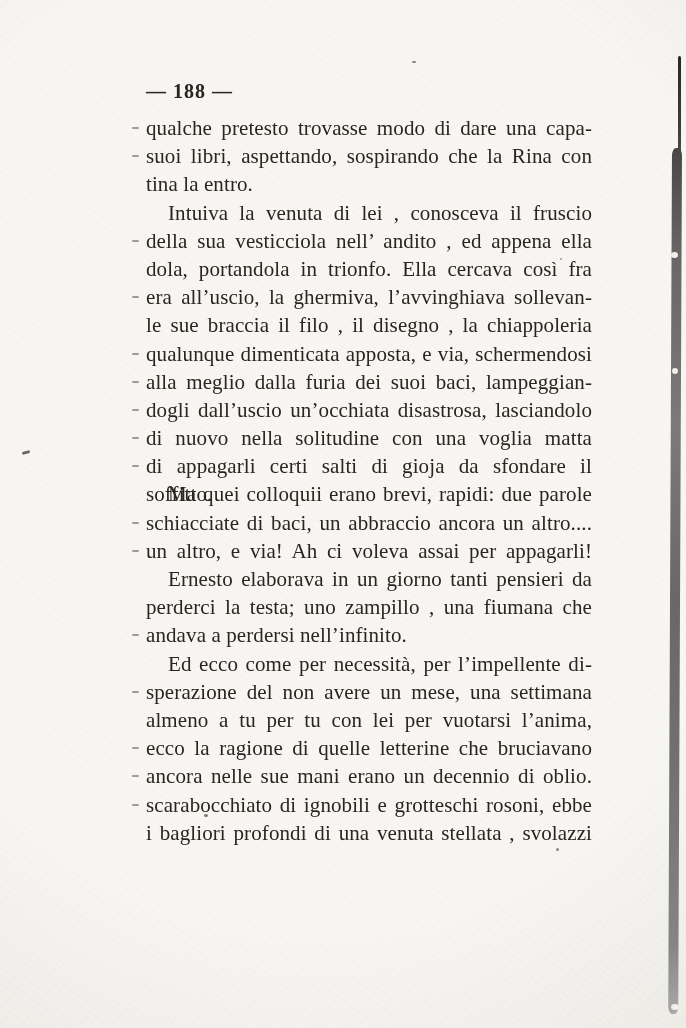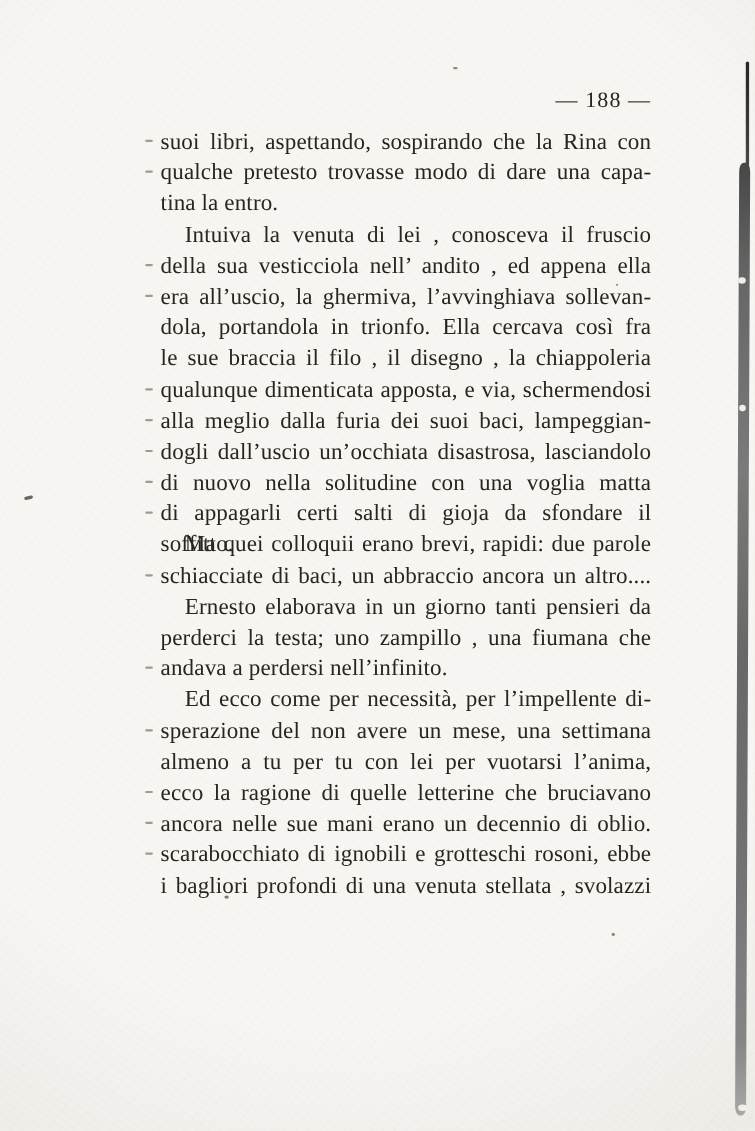--- a/index.html
+++ b/index.html
@@ -16,21 +16,21 @@
   }
   .paper-texture{
     position:absolute;inset:0;pointer-events:none;
     background:
       radial-gradient(130% 95% at 46% 42%, rgba(255,255,255,0.45) 50%, rgba(190,184,172,0.18) 88%, rgba(160,154,142,0.28) 100%),
       repeating-linear-gradient(37deg, rgba(120,114,102,0.035) 0 1px, transparent 1px 6px),
       repeating-linear-gradient(-53deg, rgba(120,114,102,0.03) 0 1px, transparent 1px 9px);
   }
   .page-number{
     position:absolute;left:146px;top:80px;width:446px;
-    text-align:right;font-size:20px;letter-spacing:1px;
+    text-align:left;font-size:20px;letter-spacing:1px;font-weight:bold;
   }
   .text-block{
     position:absolute;left:146px;top:114px;width:446px;
   }
   .line{
     margin:0;height:28.2px;line-height:28.2px;font-size:21px;
     text-align:justify;text-align-last:justify;
     letter-spacing:0.1px;position:relative;
   }
   .line.nojust{text-align:right;text-align-last:left;}
@@ -64,35 +64,36 @@
   .speck-5{left:556px;top:848px;width:3px;height:3px;background:#8a867c;border-radius:50%;}
 </style>
 </head>
 <body>
 
 <div class="paper-texture"></div>
 
 <div class="page-number">— 188 —</div>
 
 <div class="text-block" id="text-block">
+    <p class="line tick">qualche pretesto trovasse modo di dare una capa-</p>
     <p class="line tick">suoi libri, aspettando, sospirando che la Rina con</p>
-    <p class="line tick">qualche pretesto trovasse modo di dare una capa-</p>
     <p class="line nojust">tina la entro.</p>
     <p class="line indent">Intuiva la venuta di lei , conosceva il fruscio</p>
     <p class="line tick">della sua vesticciola nell’ andito , ed appena ella</p>
+    <p class="line">dola, portandola in trionfo. Ella cercava così fra</p>
     <p class="line tick">era all’uscio, la ghermiva, l’avvinghiava sollevan-</p>
-    <p class="line">dola, portandola in trionfo. Ella cercava così fra</p>
     <p class="line">le sue braccia il filo , il disegno , la chiappoleria</p>
     <p class="line tick">qualunque dimenticata apposta, e via, schermendosi</p>
     <p class="line tick">alla meglio dalla furia dei suoi baci, lampeggian-</p>
     <p class="line tick">dogli dall’uscio un’occhiata disastrosa, lasciandolo</p>
     <p class="line tick">di nuovo nella solitudine con una voglia matta</p>
     <p class="line tick">di appagarli certi salti di gioja da sfondare il soffitto.</p>
     <p class="line indent">Ma quei colloquii erano brevi, rapidi: due parole</p>
     <p class="line tick">schiacciate di baci, un abbraccio ancora un altro....</p>
+    <p class="line tick">un altro, e via! Ah ci voleva assai per appagarli!</p>
     <p class="line indent">Ernesto elaborava in un giorno tanti pensieri da</p>
     <p class="line">perderci la testa; uno zampillo , una fiumana che</p>
     <p class="line nojust tick">andava a perdersi nell’infinito.</p>
     <p class="line indent">Ed ecco come per necessità, per l’impellente di-</p>
     <p class="line tick">sperazione del non avere un mese, una settimana</p>
     <p class="line">almeno a tu per tu con lei per vuotarsi l’anima,</p>
     <p class="line tick">ecco la ragione di quelle letterine che bruciavano</p>
     <p class="line tick">ancora nelle sue mani erano un decennio di oblio.</p>
     <p class="line tick">scarabocchiato di ignobili e grotteschi rosoni, ebbe</p>
     <p class="line">i bagliori profondi di una venuta stellata , svolazzi</p>

